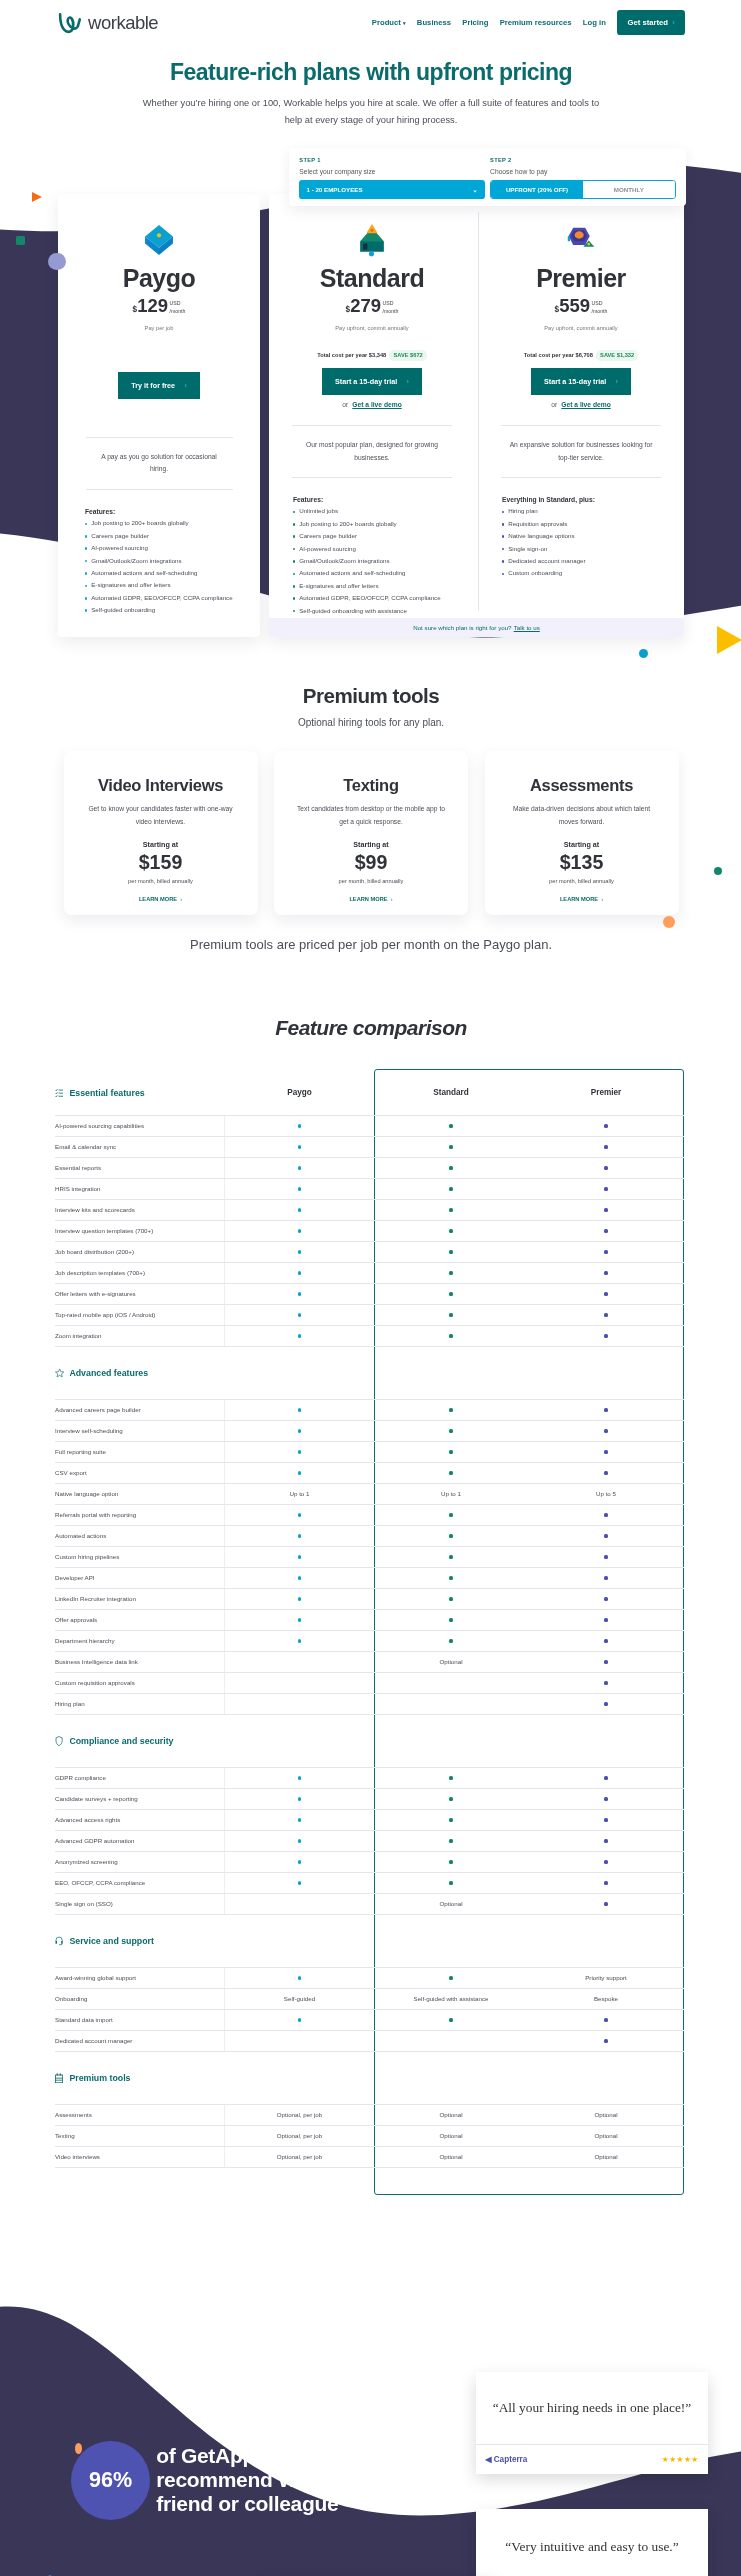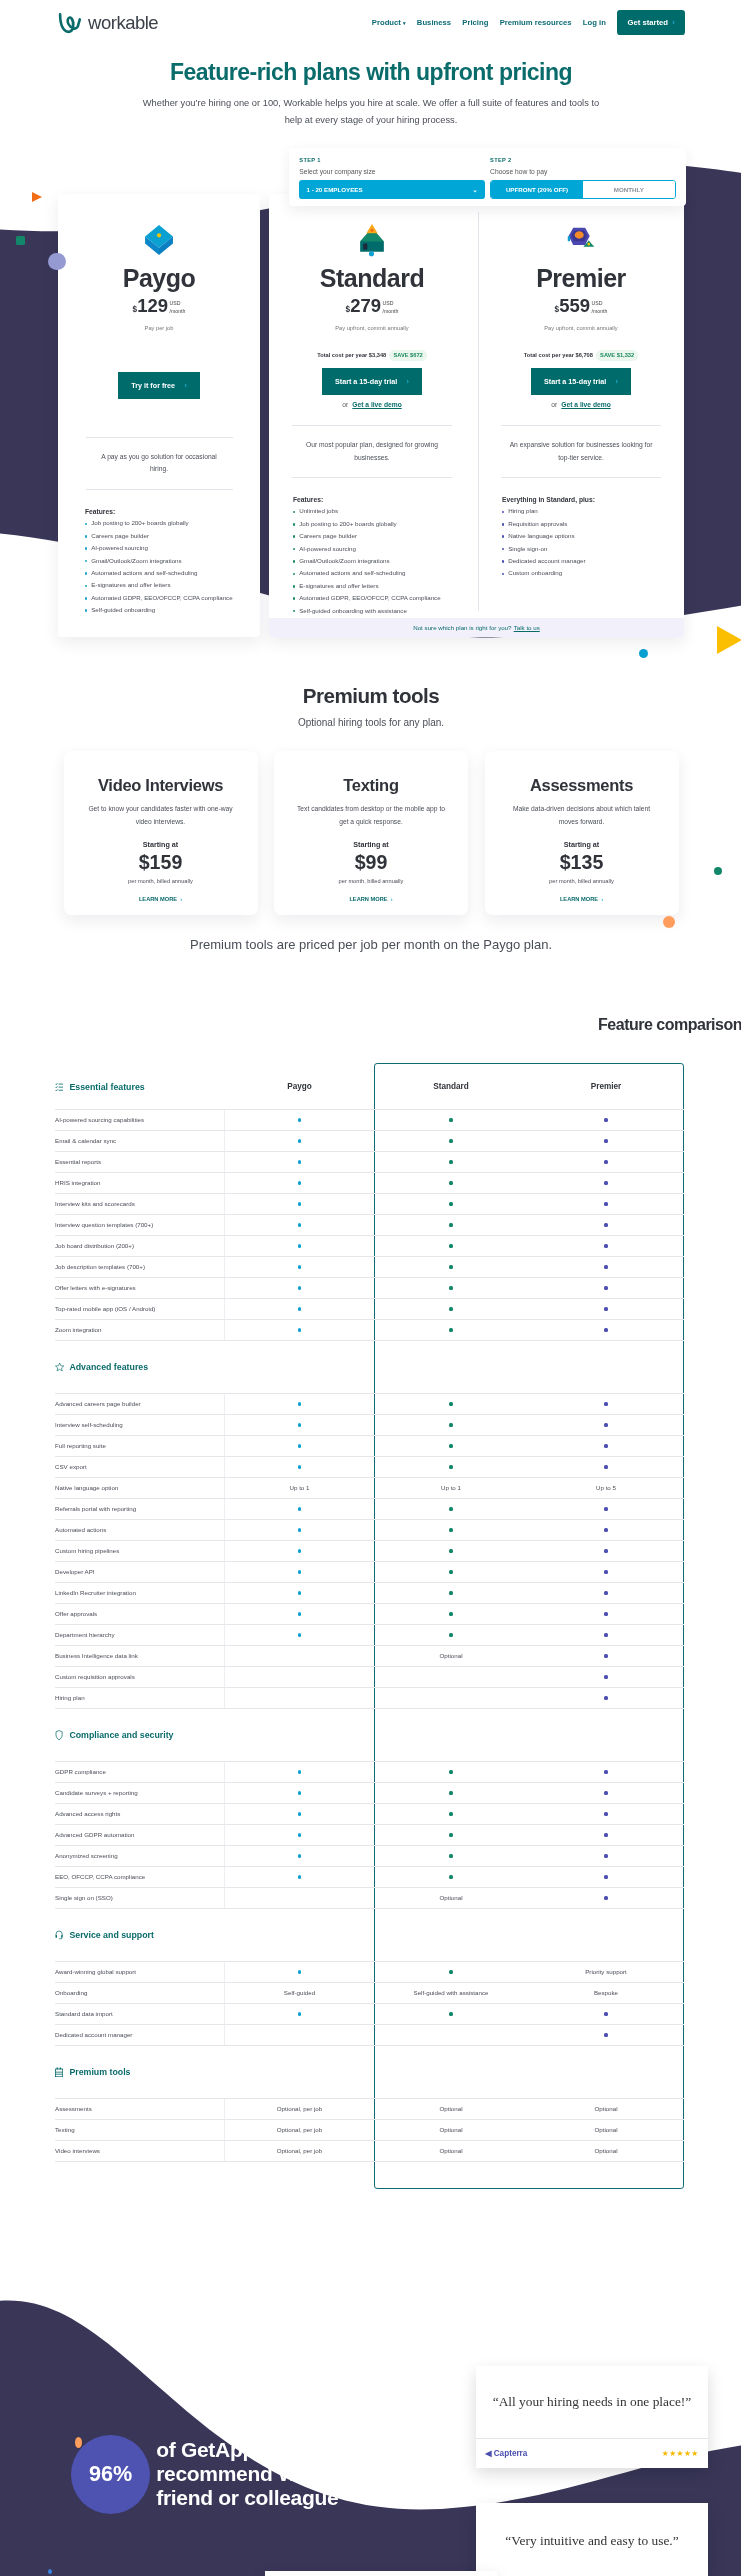--- a/index.html
+++ b/index.html
@@ -78,21 +78,21 @@
   .tool-card .desc { font-size: 6.7px; color: #4a4e57; line-height: 12.4px; width: 155px; margin: 8.2px auto 0; }
   .tool-card .start { font-size: 7.2px; font-weight: 700; margin-top: 11.3px; }
   .tool-card .amt { font-size: 19.6px; font-weight: 700; margin-top: 2.1px; }
   .tool-card .billing { font-size: 5.7px; color: #4a4e57; margin-top: 4.1px; }
   .tool-card .learn { font-size: 5.7px; font-weight: 700; color: #0a6b6b; margin-top: 12.4px; display: inline-flex; gap: 3.1px; }
   .tool-card .learn .arrow { color: #1fb0d9; }
   .tools .note { font-size: 13px; color: #4a4e57; margin-top: 21.6px; }
 
   
   .compare { position: relative; padding-top: 64px; }
-  .compare h2 { text-align: right; font-size: 16px; font-weight: 700; letter-spacing: -0.5px; }
+  .compare h2 { text-align: center; font-size: 21px; font-weight: 700; letter-spacing: -0.5px; font-style: italic; }
   .cmp-table { position: relative; width: 629px; margin: 31px 16px 0 55px; }
   .std-frame { position: absolute; left: 319px; top: -2.1px; width: 310px; border: 0.5px solid #0d6b74; border-radius: 3.1px; z-index: 0; pointer-events: none; }
   .cmp-section { display: flex; align-items: center; height: 53px; position: relative; z-index: 1; border-bottom: 0.5px solid #e6e6ea; }
   .cmp-section.first { height: 45px; }
   .sec-title { display: flex; align-items: center; gap: 6.2px; font-size: 8.8px; font-weight: 700; color: #0a6b6b; width: 170px; }
   .sec-icon { width: 8.2px; height: 10.3px; color: #0a6b6b; }
   .col-h { width: 155px; text-align: center; font-size: 8.2px; font-weight: 700; }
   .col-h.paygo { width: 149px; }
   .col-h.standard { width: 154px; }
   .col-h.premier { width: 156px; }

